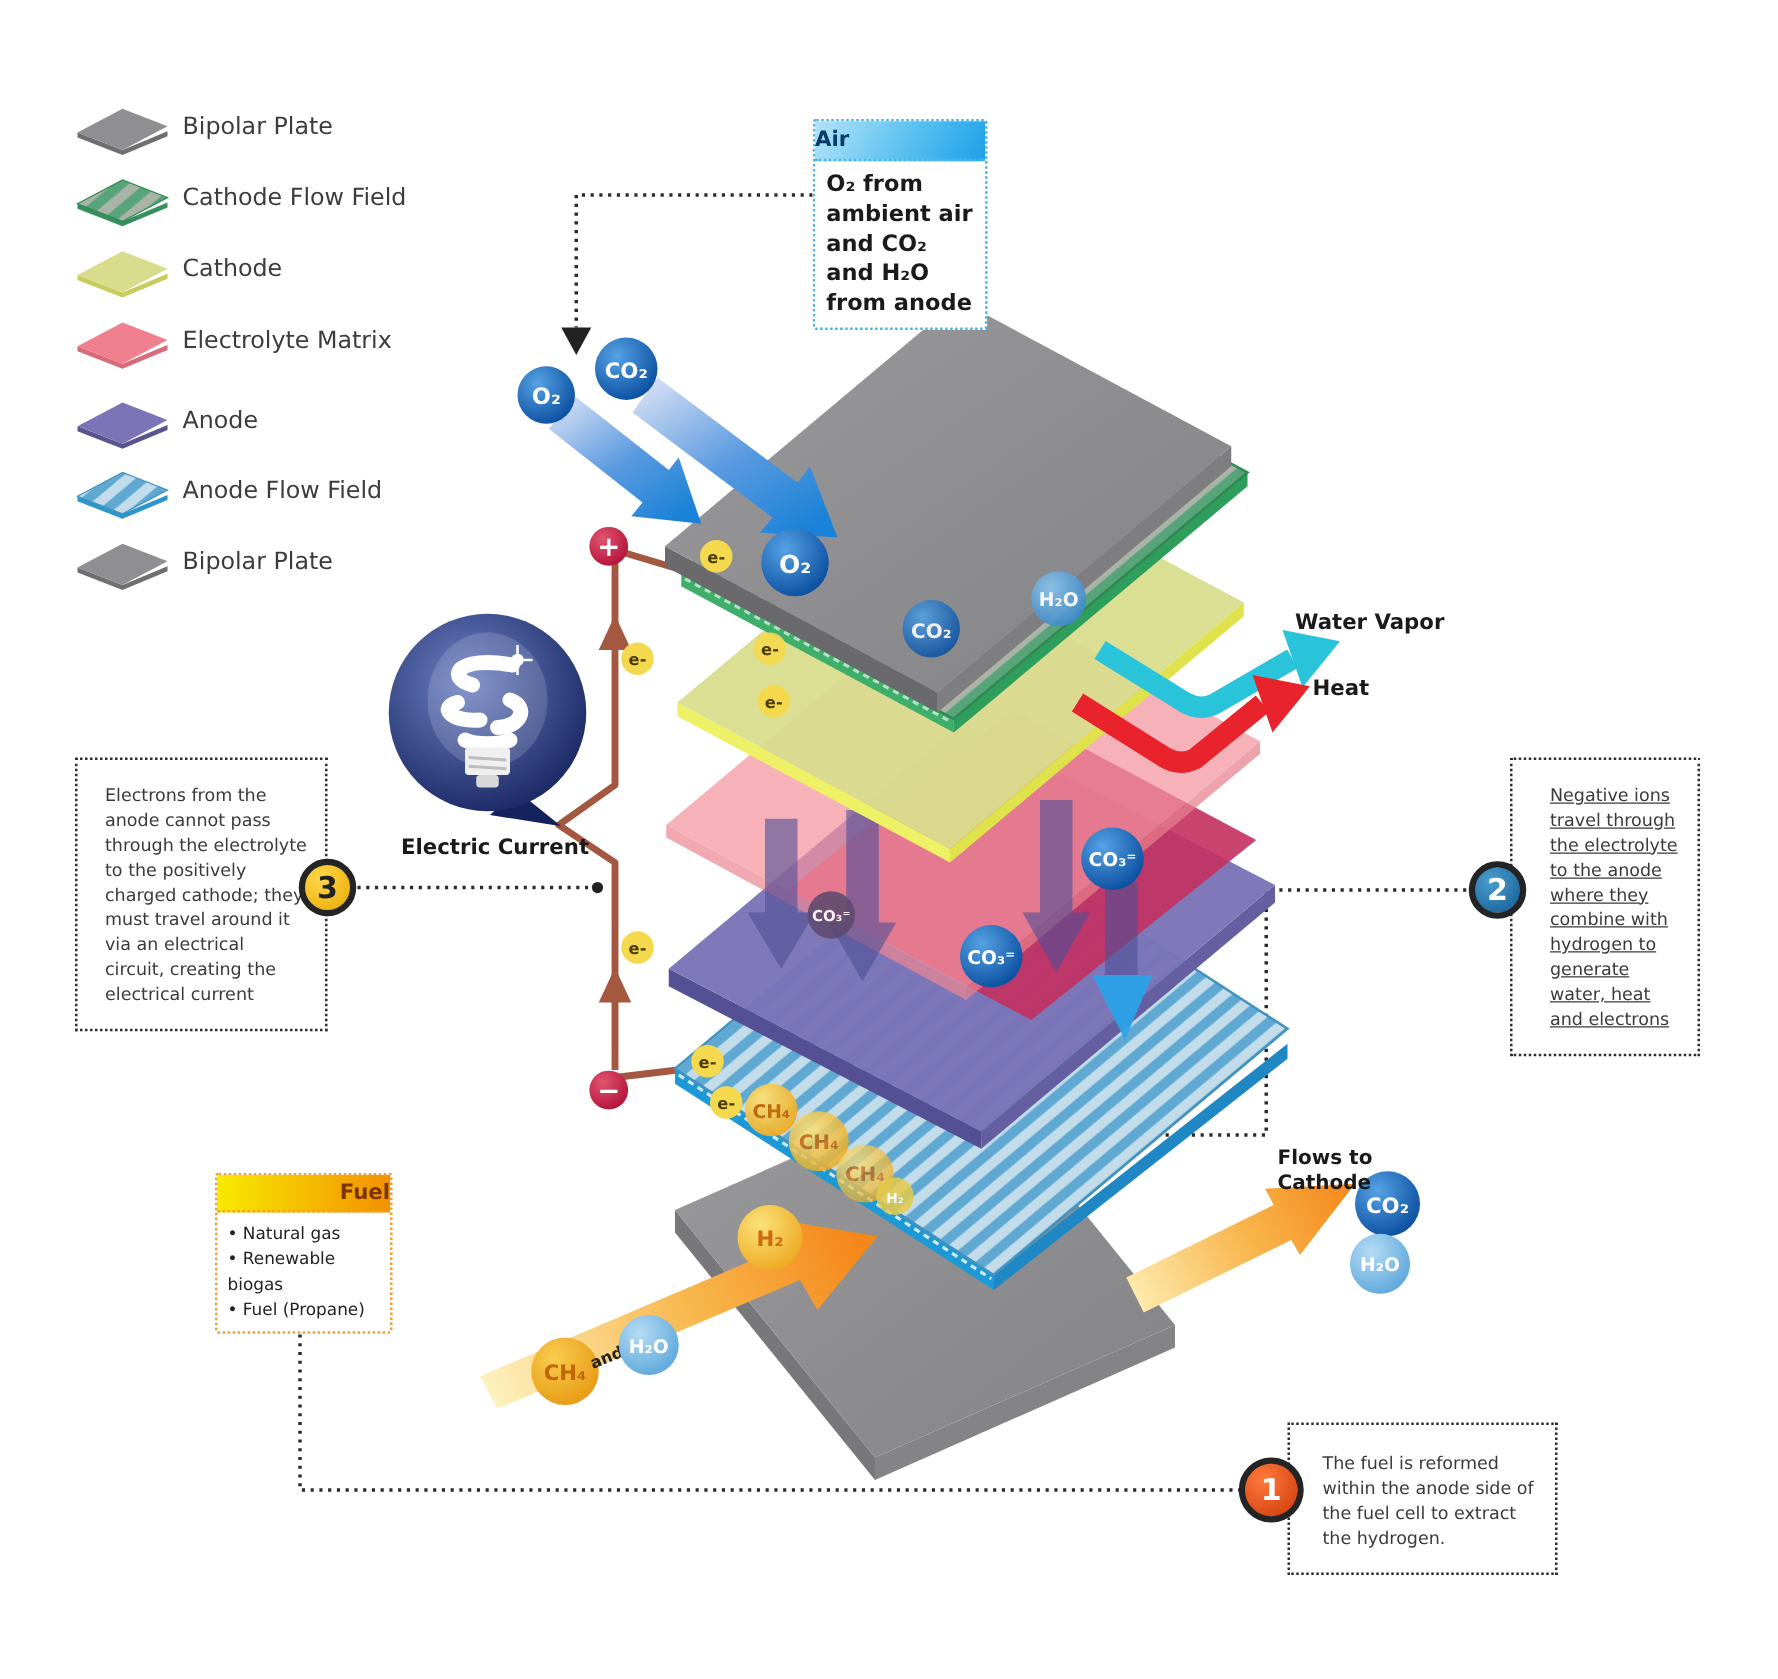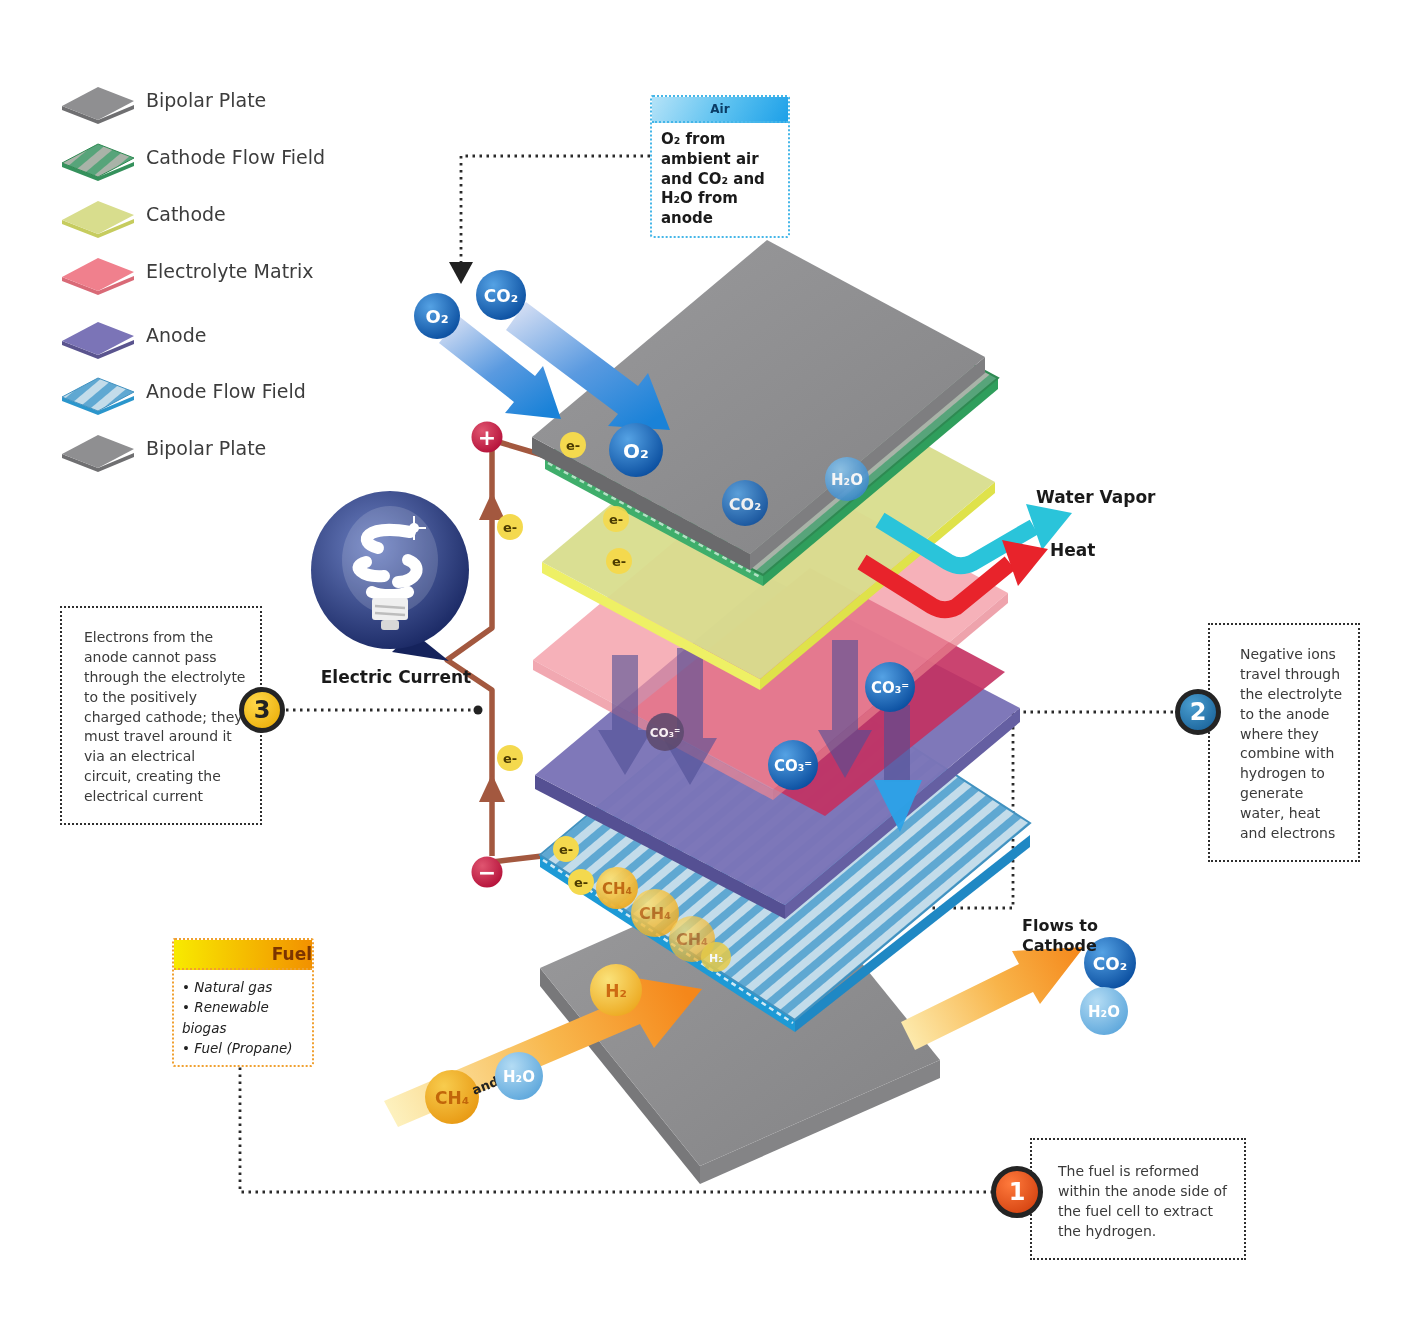--- a/index.html
+++ b/index.html
@@ -18,30 +18,30 @@
     font-weight:bold;font-size:24px;box-sizing:border-box;
   }
   .badge-1{width:52px;height:52px;left:991px;top:1166px;
     background:radial-gradient(circle at 35% 30%,#ff7a3c,#cc3808);color:#fff;}
   .badge-2{width:46px;height:46px;left:1175px;top:689px;
     background:radial-gradient(circle at 35% 30%,#4a9ed0,#135a92);color:#fff;}
   .badge-3{width:46px;height:46px;left:239px;top:687px;
     background:radial-gradient(circle at 35% 30%,#ffd84a,#e8a800);color:#222;}
   #box-air{left:650px;top:95px;width:140px;border:2.5px dotted #45b6e8;border-radius:3px;}
   #box-air .hdr{background:linear-gradient(120deg,#b5e3f8 0%,#59c0f0 55%,#1da0e8 100%);
-    color:#0a3c66;font-weight:bold;font-size:12px;text-align:center;padding:5px 0;
+    color:#0a3c66;font-weight:bold;font-size:17px;padding:5px 0;
     border-bottom:2px dotted #45b6e8;}
-  #box-air .bdy{padding:7px 9px;font-size:15px;font-weight:bold;line-height:1.32;color:#1a1a1a;}
+  #box-air .bdy{padding:7px 9px;font-size:18px;font-weight:bold;line-height:1.32;color:#1a1a1a;}
   #box-fuel{left:172px;top:938px;width:142px;border:2.5px dotted #f0a030;border-radius:3px;}
   #box-fuel .hdr{background:linear-gradient(90deg,#f8ea00,#f29100);color:#7c3500;
     font-weight:bold;font-size:17px;text-align:right;padding:4px 0;border-bottom:2px dotted #f0a030;}
-  #box-fuel .bdy{padding:7px 8px;font-size:13.5px;color:#222;line-height:1.5;font-style:italic;}
+  #box-fuel .bdy{padding:7px 8px;font-size:13.5px;color:#222;line-height:1.5;}
   #box-fuel .bdy span{display:block;}
   #box-3{left:60px;top:606px;width:202px;padding:20px 14px 16px 22px;}
-  #box-2{left:1208px;top:623px;width:152px;padding:20px 8px 16px 30px;}
+  #box-2{left:1208px;top:606px;width:152px;padding:20px 8px 16px 30px;text-decoration:underline;}
   #box-1{left:1030px;top:1138px;width:216px;padding:22px 14px 16px 26px;}
 </style>
 </head>
 <body>
 
 <svg width="1422" height="1343" viewBox="0 0 1422 1343">
   <defs>
     <pattern id="pGreen" patternUnits="userSpaceOnUse" width="16" height="16" patternTransform="rotate(-40)">
       <rect width="16" height="16" fill="#57a47a"></rect>
       <rect y="3" width="16" height="8" fill="#a9b3a8"></rect>

